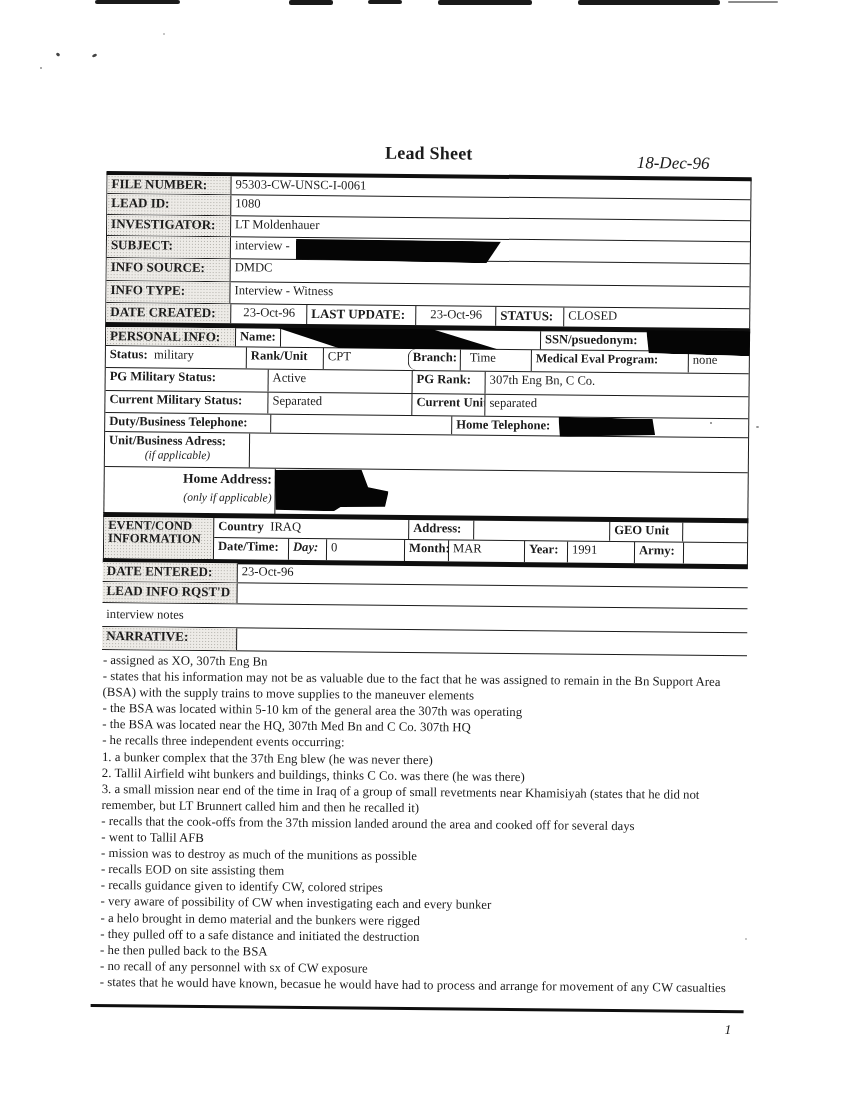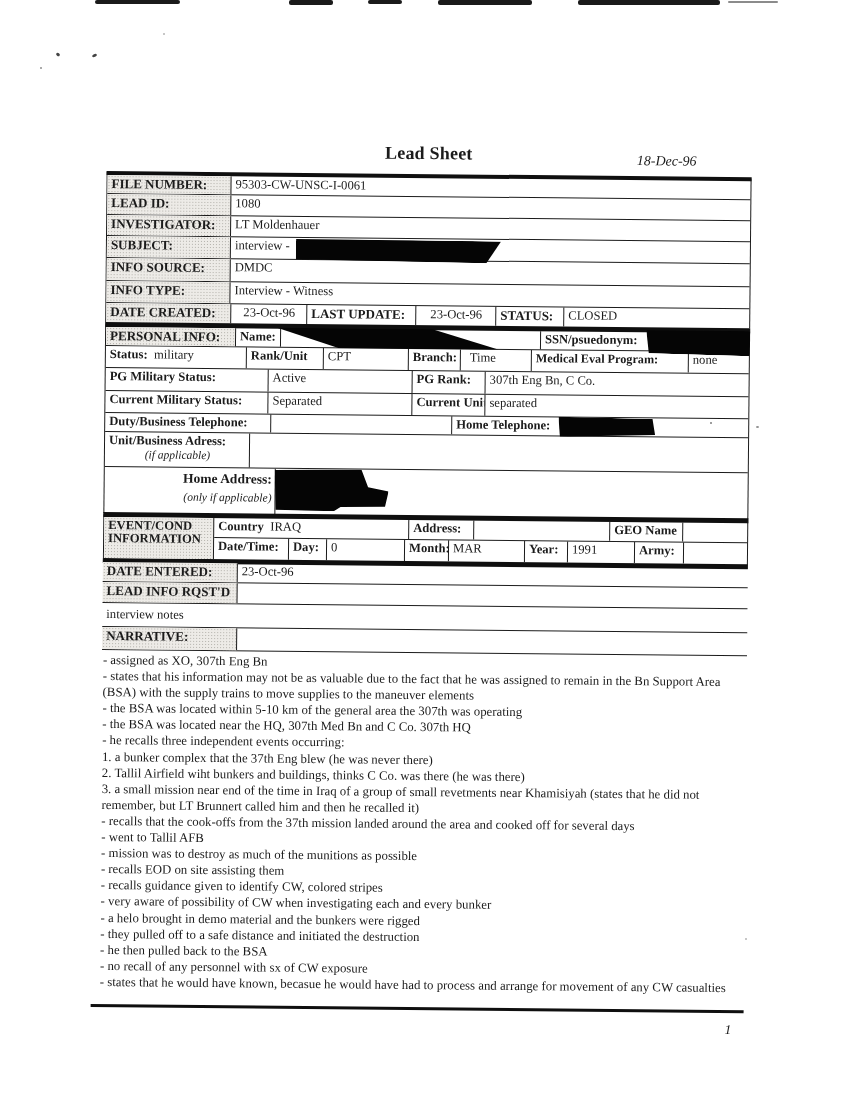--- a/index.html
+++ b/index.html
@@ -5,21 +5,21 @@
   :root{ --ink:#1b1b1b; }
   html,body{margin:0;padding:0;}
   body{
     width:850px;height:1100px;position:relative;background:#ffffff;
     font-family:"Liberation Serif","DejaVu Serif",serif;color:var(--ink);
     overflow:hidden;
   }
   .page{position:absolute;inset:0;transform:rotate(0.55deg);transform-origin:103px 550px;}
   .title{position:absolute;top:140px;left:0;width:850px;text-align:center;
          font-size:18px;font-weight:bold;letter-spacing:0.2px;}
-  .hdr-date{position:absolute;top:148px;left:633px;font-size:14px;font-style:italic;}
+  .hdr-date{position:absolute;top:148px;left:633px;font-size:17px;font-style:italic;}
   .sec{position:absolute;left:103px;width:645px;box-sizing:border-box;
        border-left:1.7px solid var(--ink);border-right:1.7px solid var(--ink);
        font-size:12.6px;}
   .row{display:flex;box-sizing:border-box;border-bottom:1.6px solid var(--ink);align-items:flex-start;}
   .row.last{border-bottom:none;}
   .c{box-sizing:border-box;height:100%;padding:1px 3px 0 4px;overflow:hidden;white-space:nowrap;}
   .bl{border-left:1.6px solid var(--ink);}
   .br{border-right:1.6px solid var(--ink);}
   .lab{font-weight:bold;}
   .grow{flex:1 1 auto;}
@@ -105,21 +105,21 @@
       <div class="c gray lab toplab" style="width:129px;">PERSONAL INFO:</div>
       <div class="c bl br lab" style="width:46px;">Name:</div>
       <div class="c" style="width:259px;"></div>
       <div class="c bl lab" style="width:108px;">SSN/psuedonym:</div>
       <div class="c grow"></div>
     </div>
     <div class="row" style="height:22px;">
       <div class="c" style="width:140px;"><span class="lab">Status:</span>&nbsp;&nbsp;<span>military</span></div>
       <div class="c bl lab" style="width:77px;">Rank/Unit</div>
       <div class="c bl" style="width:85px;">CPT</div>
-      <div class="c bl lab" style="width:52px;">Branch:</div>
+      <div class="c bl lab" style="width:52px;border-radius:8px;">Branch:</div>
       <div class="c bl" style="width:71px;padding-left:9px;">Time</div>
       <div class="c bl lab" style="width:157px;font-size:12.2px;">Medical Eval Program:</div>
       <div class="c bl grow">none</div>
     </div>
     <div class="row" style="height:23px;">
       <div class="c lab" style="width:162px;">PG Military Status:</div>
       <div class="c bl" style="width:144px;">Active</div>
       <div class="c bl lab" style="width:73px;">PG Rank:</div>
       <div class="c bl grow">307th Eng Bn, C Co.</div>
     </div>
@@ -152,26 +152,26 @@
   </div>
 
   <div class="sec evt-wrap" style="top:512px;border-top:5px solid #0f0f0f;border-bottom:5px solid #0f0f0f;">
     <div class="evt-label gray">EVENT/COND INFORMATION</div>
     <div class="evt-rows">
       <div class="row" style="height:20px;">
         <div class="c lab" style="width:52px;">Country</div>
         <div class="c" style="width:142px;">IRAQ</div>
         <div class="c bl lab" style="width:65px;">Address:</div>
         <div class="c bl" style="width:136px;"></div>
-        <div class="c bl br lab" style="width:74px;">GEO Name</div>
+        <div class="c bl br lab" style="width:74px;">GEO Unit</div>
         <div class="c grow"></div>
       </div>
       <div class="row last" style="height:21px;">
         <div class="c lab" style="width:74px;">Date/Time:</div>
-        <div class="c bl lab" style="width:38px;">Day:</div>
+        <div class="c bl lab" style="width:38px;font-style:italic;">Day:</div>
         <div class="c bl" style="width:78px;">0</div>
         <div class="c bl lab" style="width:44px;">Month:</div>
         <div class="c bl" style="width:76px;">MAR</div>
         <div class="c bl lab" style="width:43px;">Year:</div>
         <div class="c bl" style="width:67px;">1991</div>
         <div class="c bl lab" style="width:49px;">Army:</div>
         <div class="c bl grow"></div>
       </div>
     </div>
   </div>

